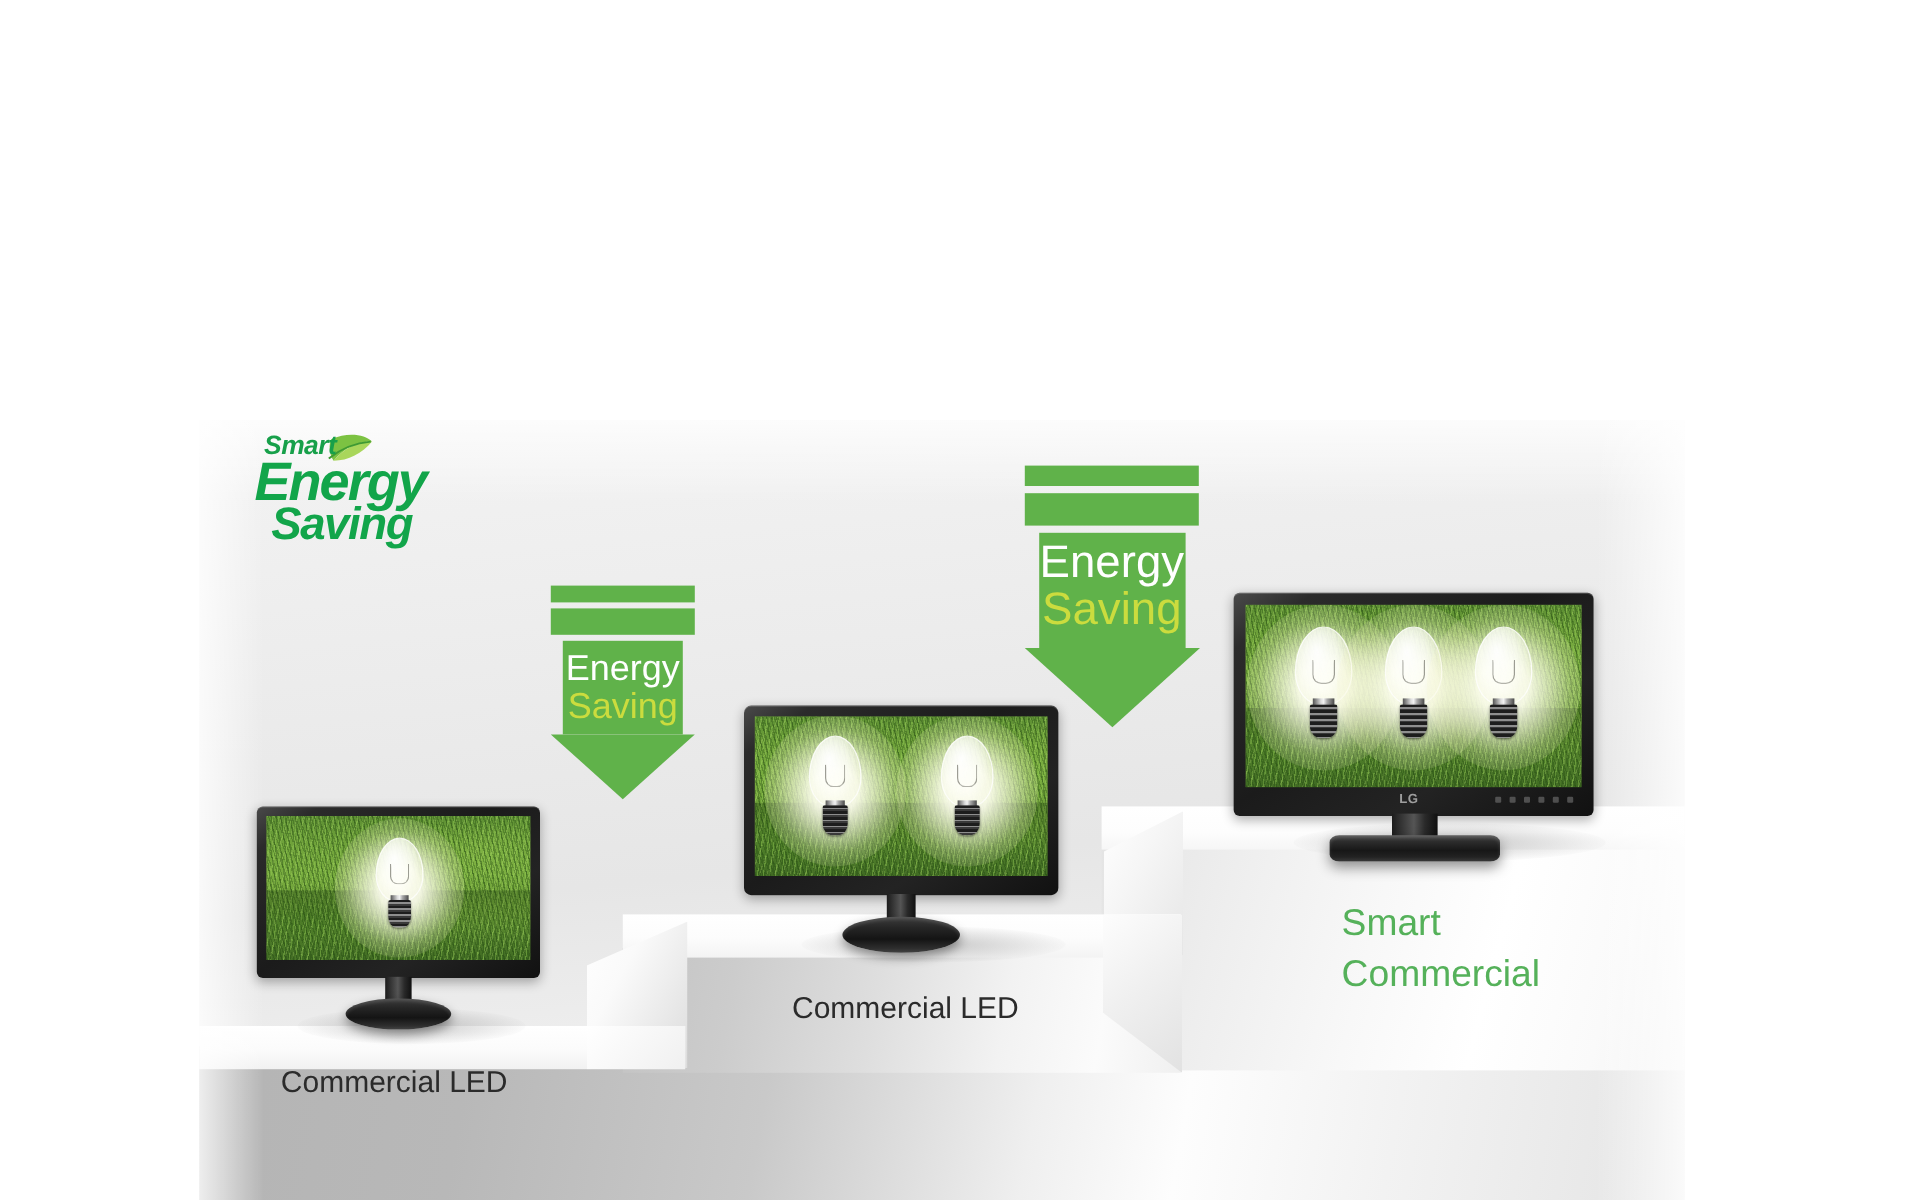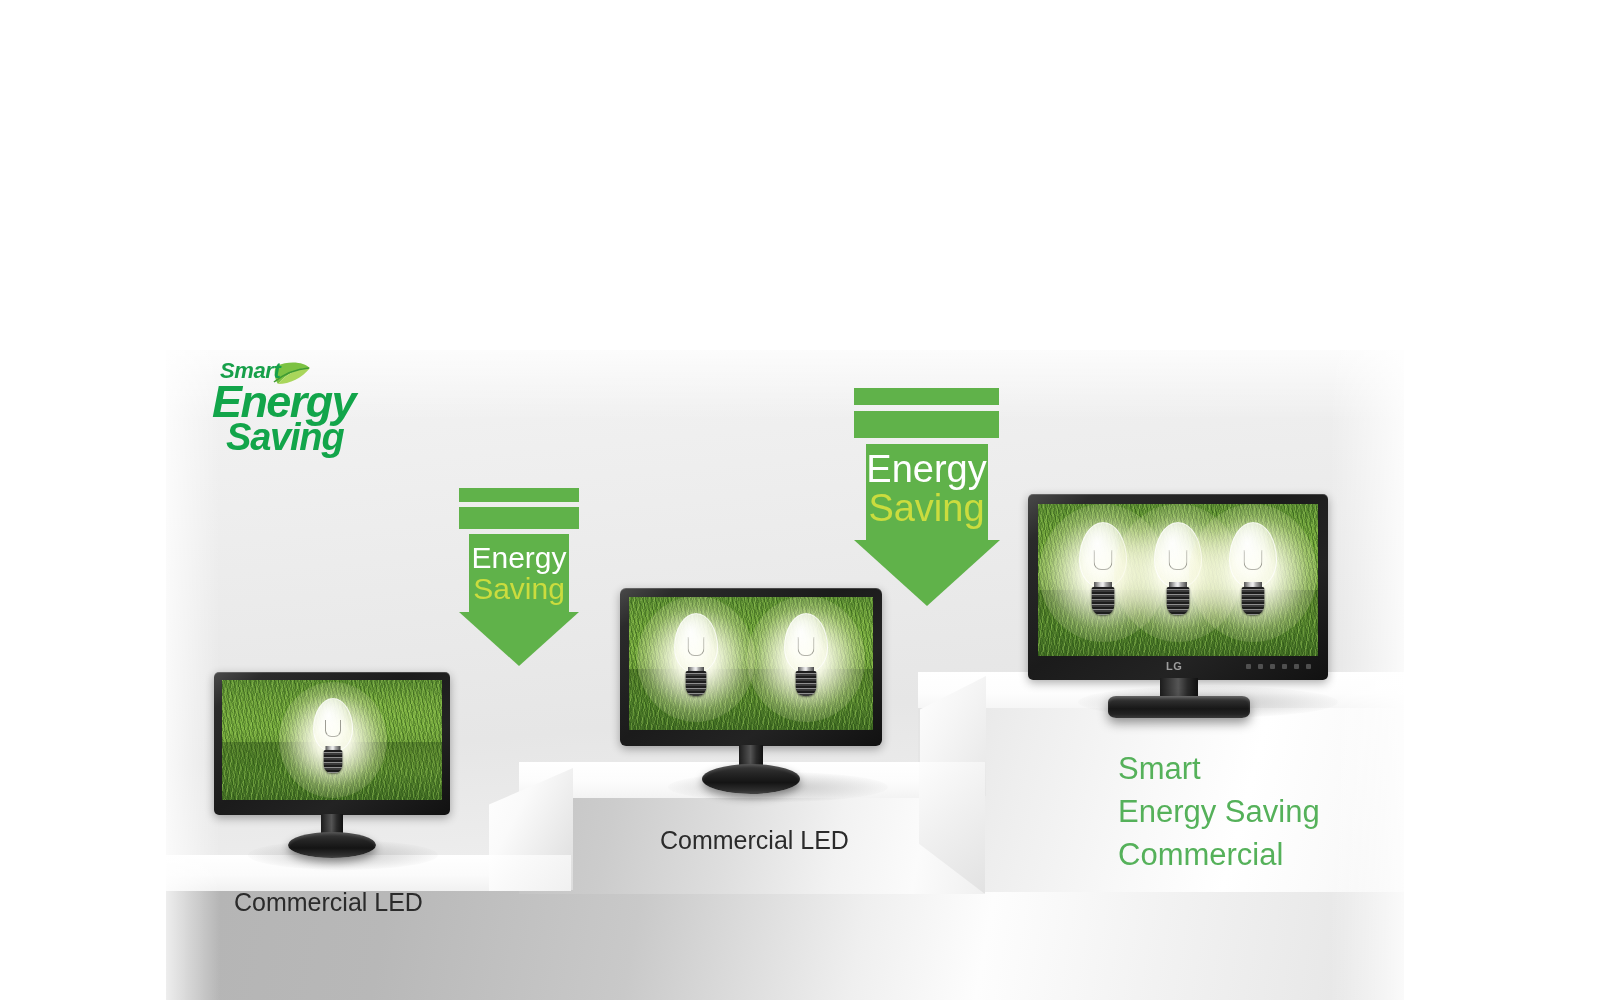--- a/index.html
+++ b/index.html
@@ -352,17 +352,16 @@
     <div class="logo-smart">Smart</div>
     <div class="logo-energy">Energy</div>
     <div class="logo-saving">Saving</div>
   </div>
 
   <div class="caption" style="left:234px;top:888px;">Commercial LED</div>
   <div class="caption" style="left:660px;top:826px;">Commercial LED</div>
 
   <div class="headline">
     <span>Smart</span>
-    <span>Energy Saving</span>
     <span>Commercial</span>
   </div>
 
 </div>
 
 </body></html>

